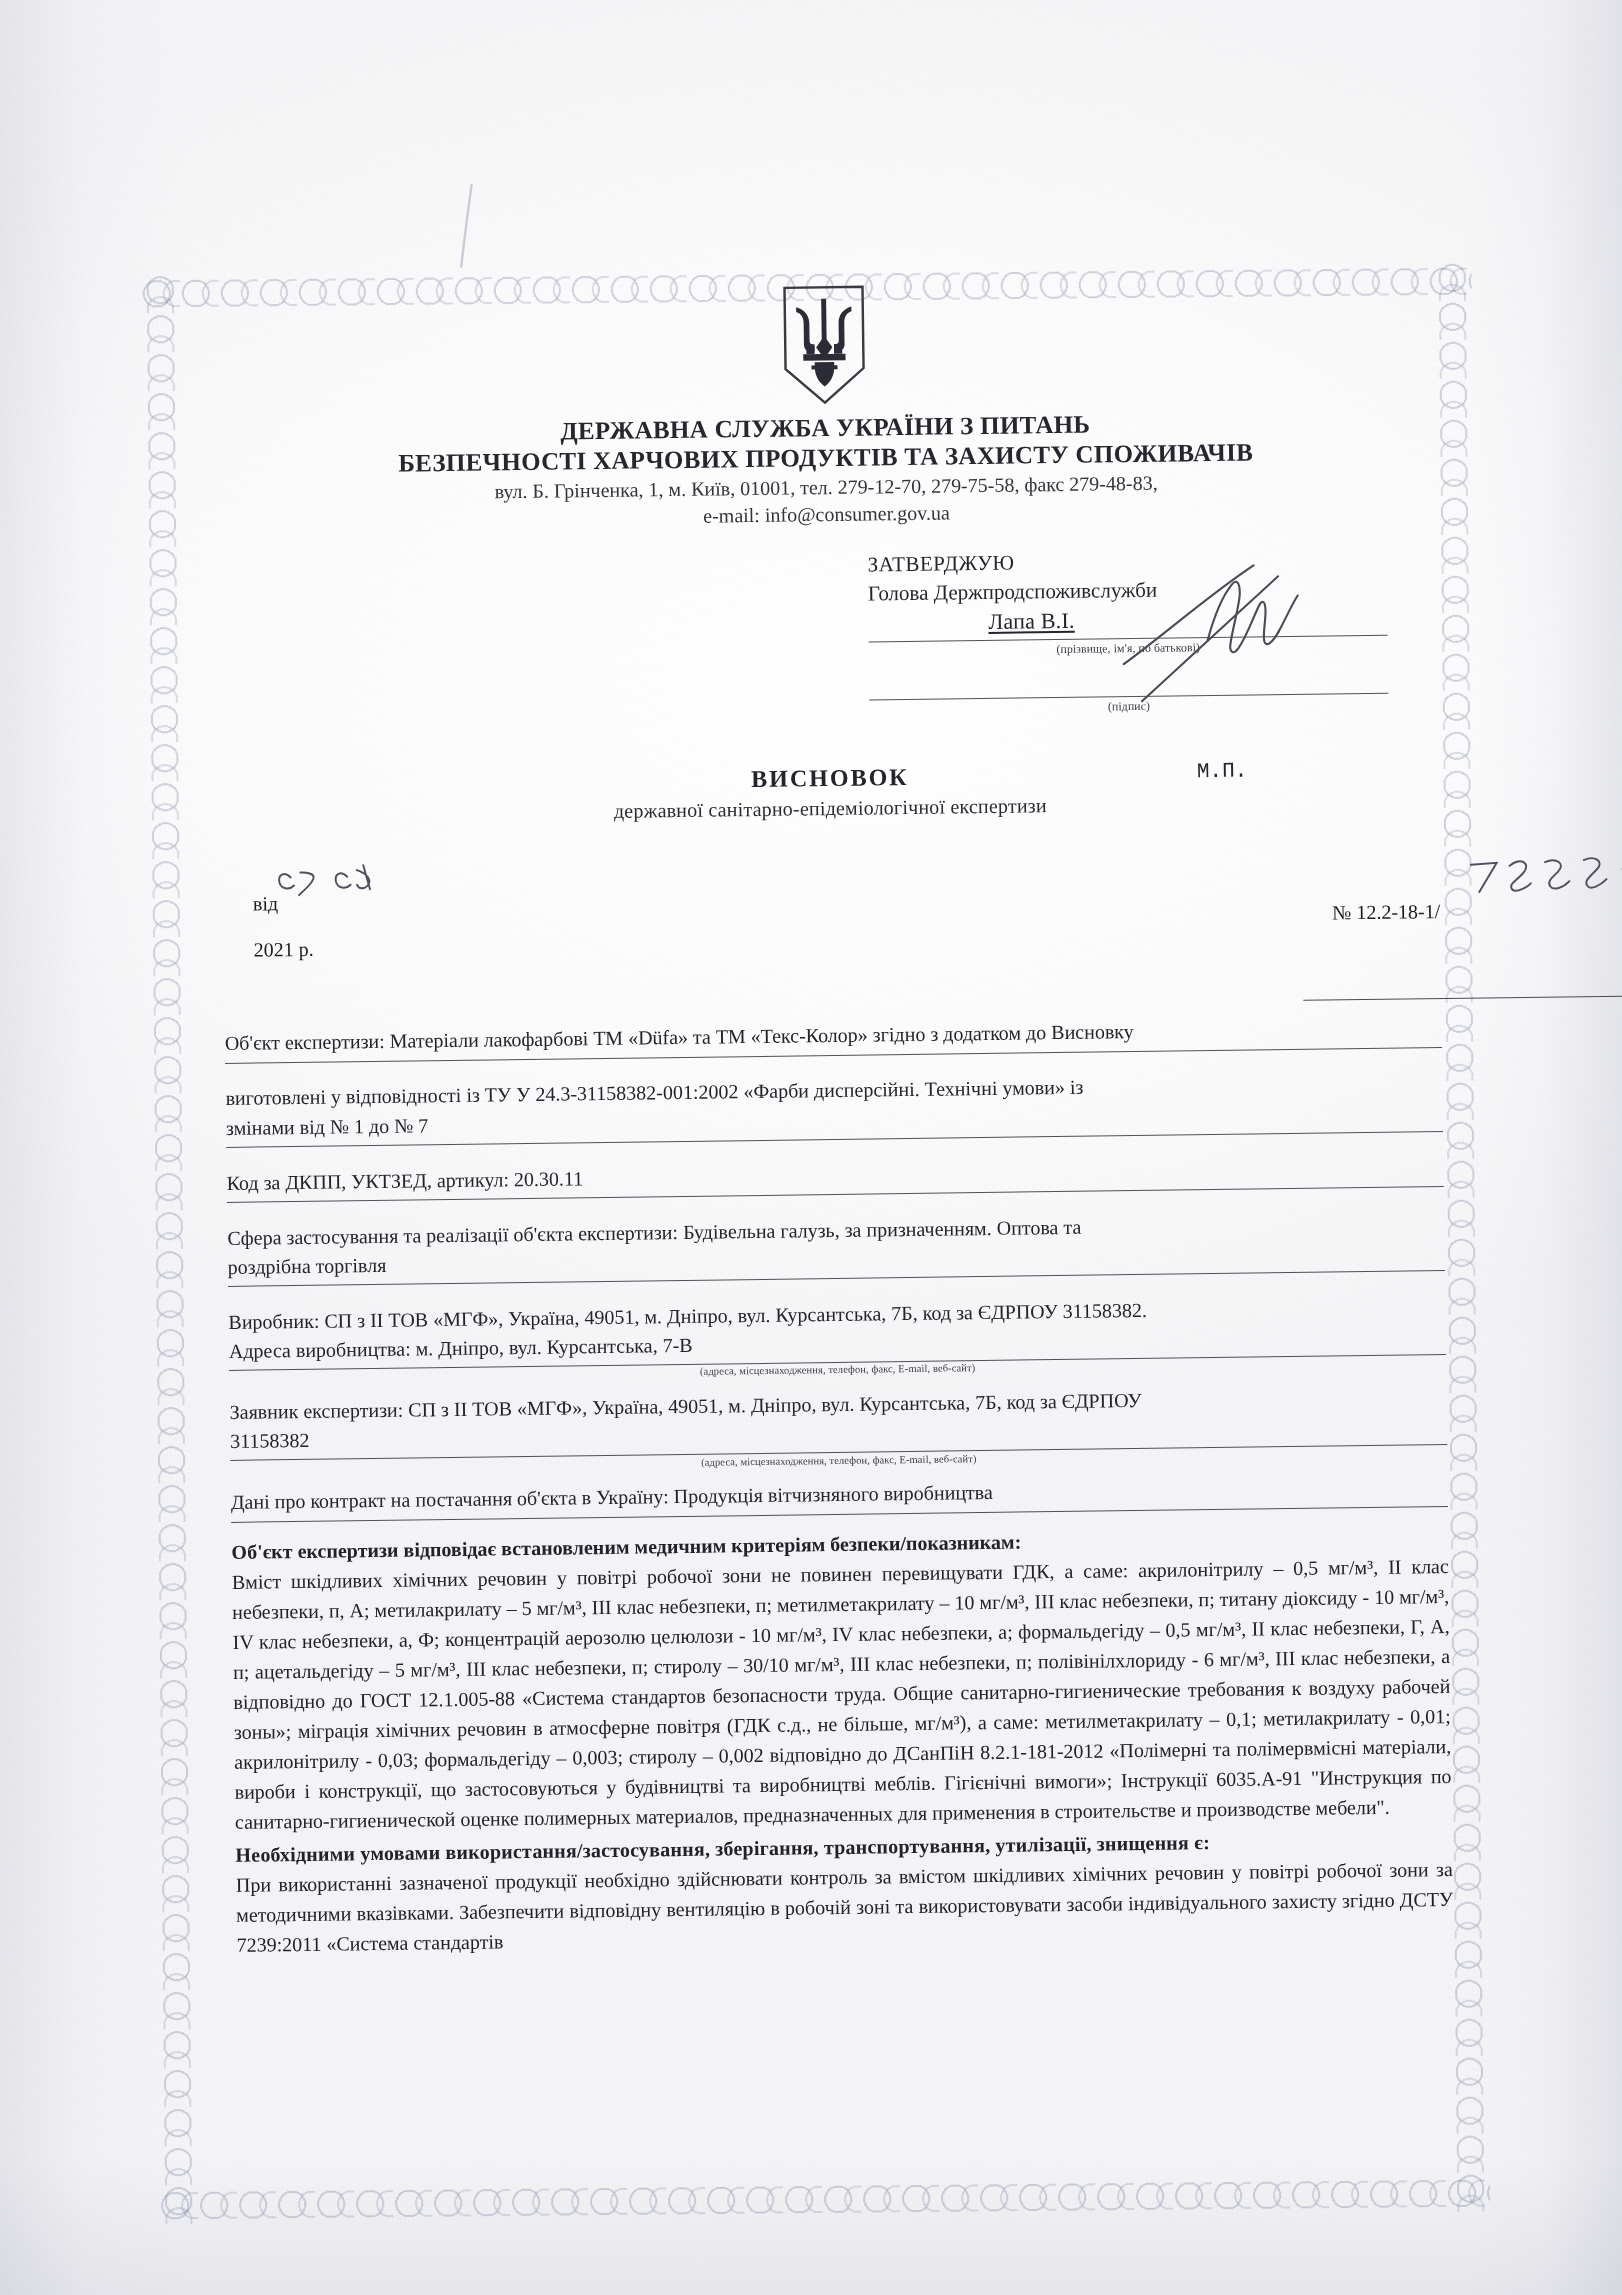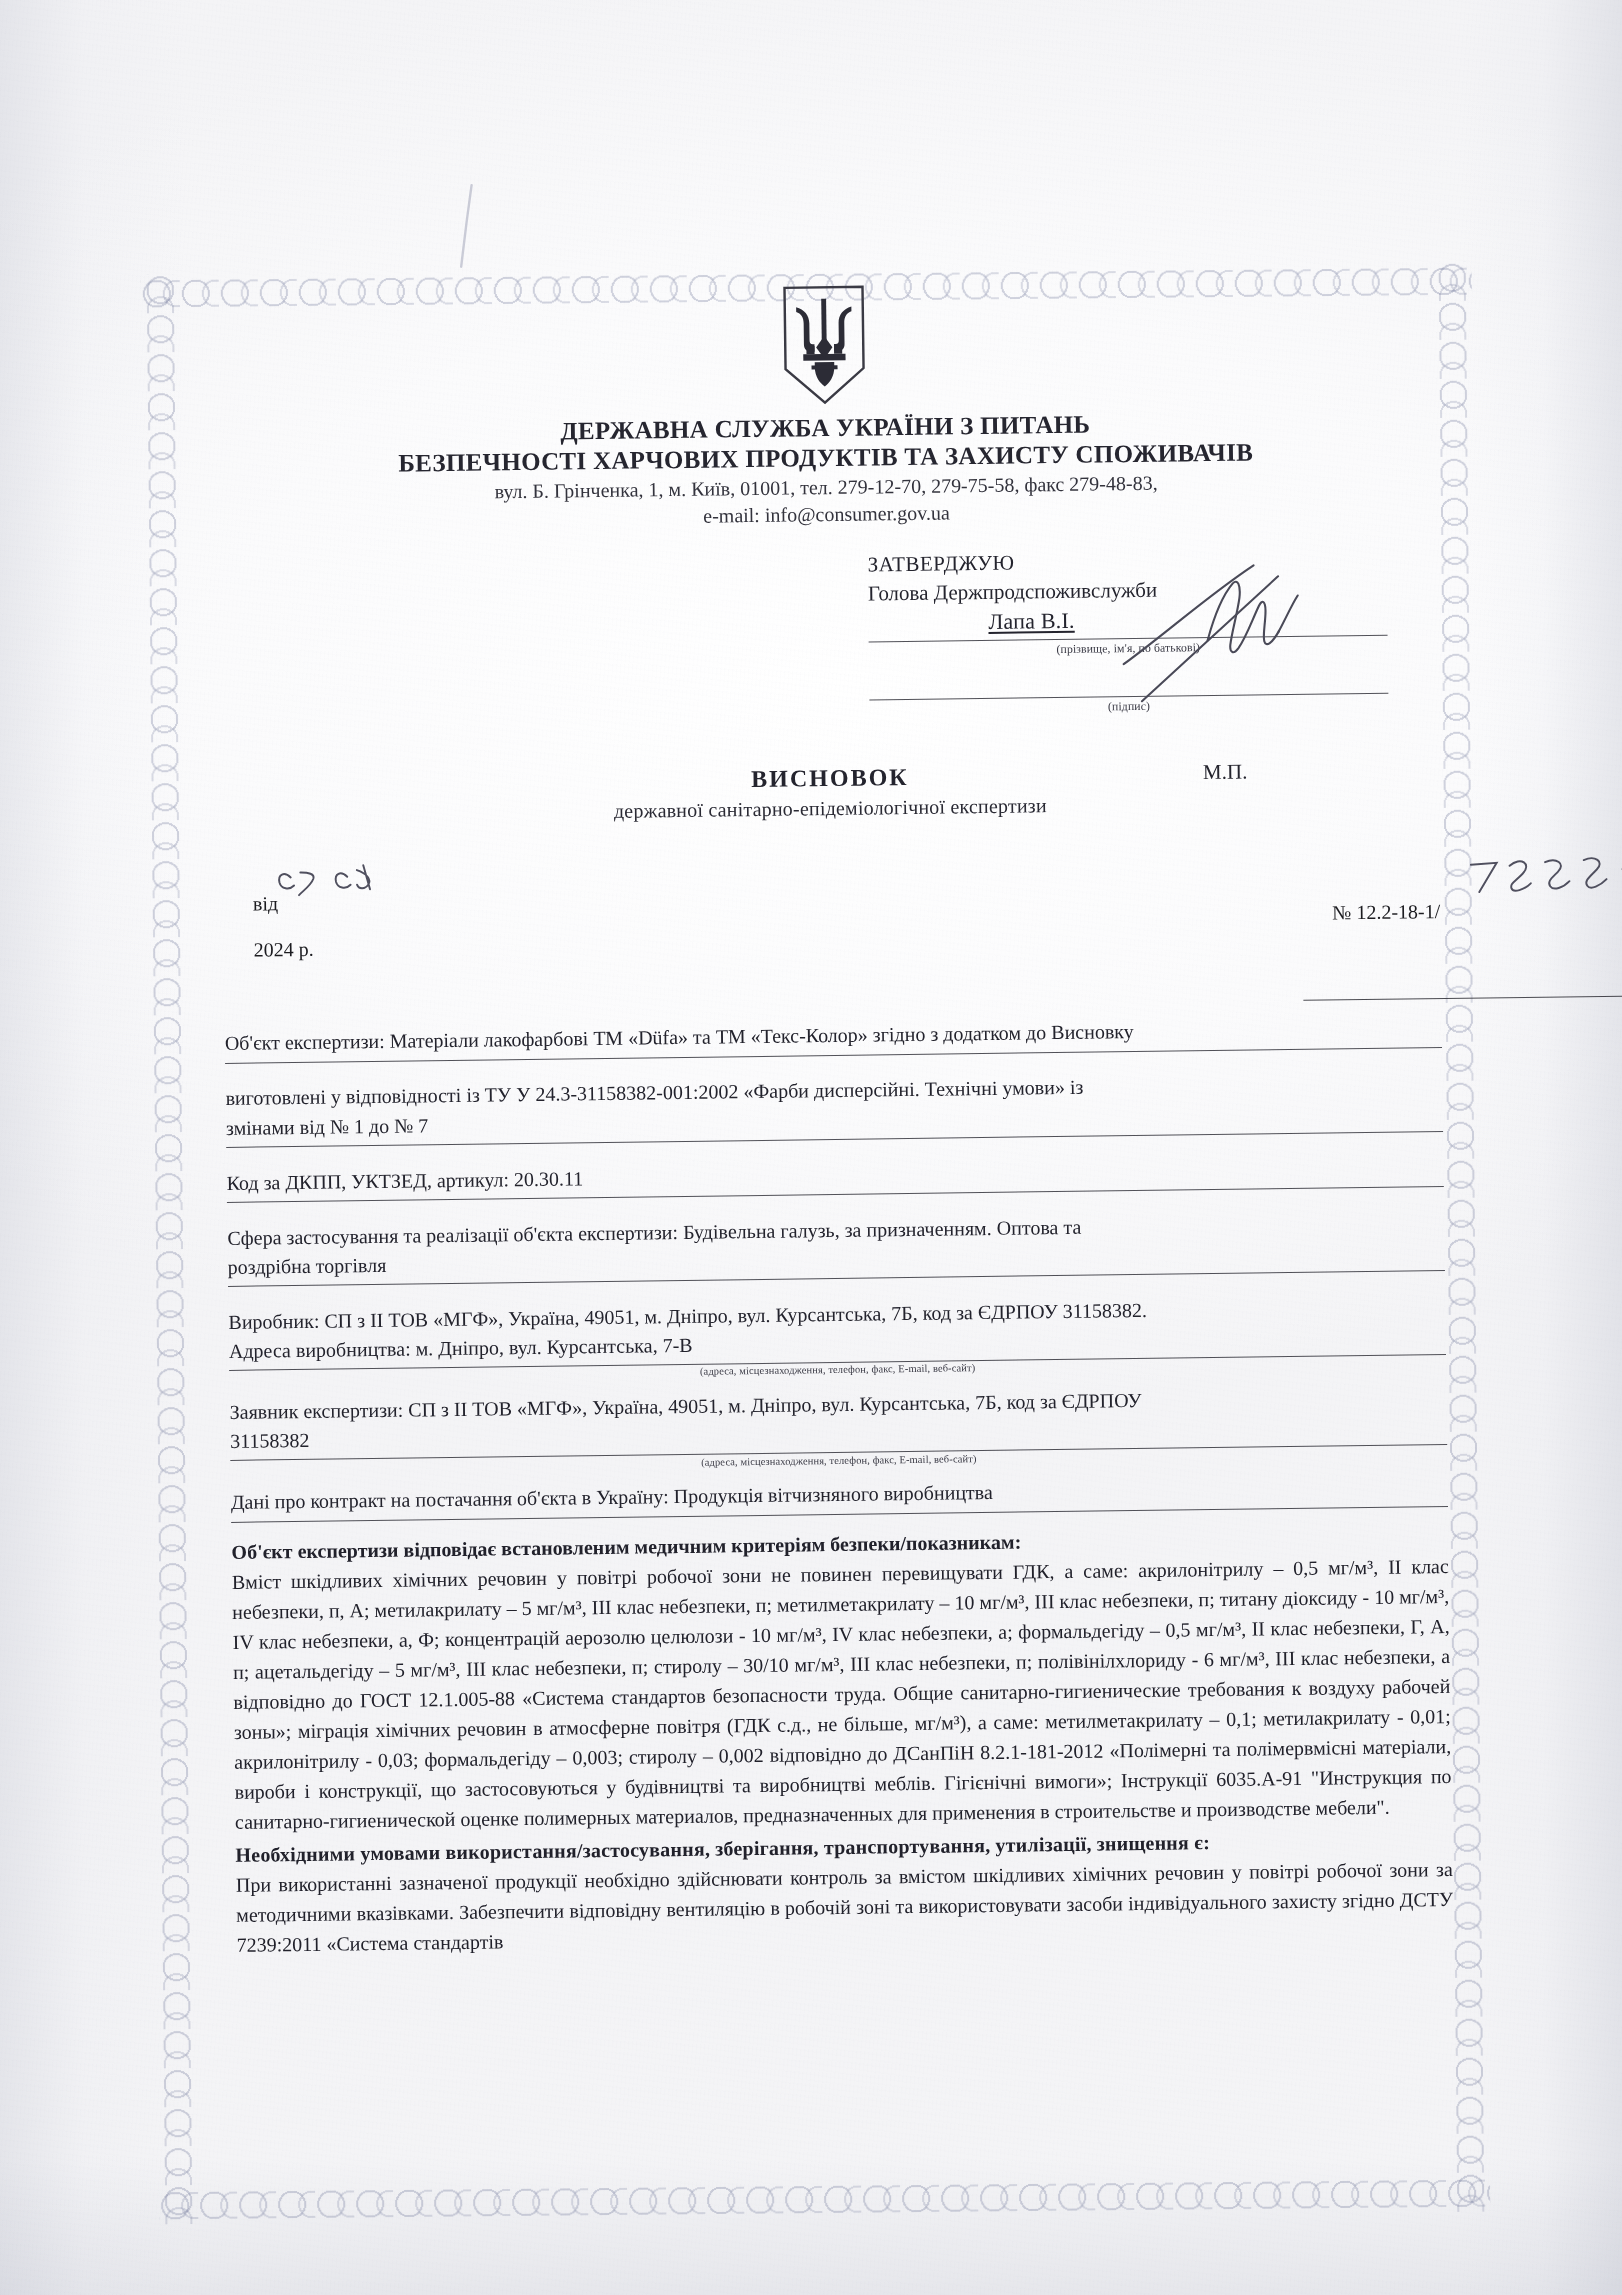--- a/index.html
+++ b/index.html
@@ -134,21 +134,21 @@
 
   
   #title-block{margin-top:47px;text-align:center;}
   .doc-title{
     font-size:24px;font-weight:700;letter-spacing:2px;color:#24242e;
   }
   .doc-subtitle{
     font-size:20px;margin-top:4.9px;letter-spacing:0.2px;color:#2a2a34;
   }
   #mp-label{
-    position:absolute;right:191px;margin-top:0;font-size:21px;color:#24242e;
+    position:absolute;right:191px;margin-top:0;font-size:21px;color:#24242e;font-family:Liberation Mono, monospace;
   }
 
   
   #daterow{
     margin-top:42px;display:flex;justify-content:space-between;
     align-items:flex-end;font-size:20px;position:relative;
   }
   #daterow .d-left{white-space:pre;}
   #daterow .d-right{white-space:pre;position:relative;}
   .numline{
@@ -252,21 +252,21 @@
   <div id="title-block">
     <span id="mp-label">М.П.</span>
     <div class="doc-title">ВИСНОВОК</div>
     <div class="doc-subtitle">державної санітарно-епідеміологічної експертизи</div>
   </div>
 
   <div id="daterow">
     <div class="d-left" style="position:relative;">
       <span>від</span>
       <span>&nbsp;&nbsp;&nbsp;&nbsp;&nbsp;&nbsp;&nbsp;&nbsp;&nbsp;&nbsp;</span>
-      <span>2024 р.</span>
+      <span>2021 р.</span>
       <svg id="date-hand" viewBox="0 0 190 52">
         <g fill="none" stroke="#50505f" stroke-width="2.4" stroke-linecap="round">
           <path d="M22 24 C14 16, 6 20, 8 30 C10 38, 20 40, 26 34"></path>
           <path d="M34 18 C44 18, 52 20, 50 26 C47 34, 38 40, 32 46"></path>
           <path d="M92 24 C84 16, 76 20, 78 30 C80 38, 90 40, 96 34"></path>
           <path d="M104 16 C116 20, 122 28, 118 34 C114 40, 106 40, 104 34 M112 10 L120 40"></path>
         </g>
       </svg>
     </div>
     <div class="d-right">

